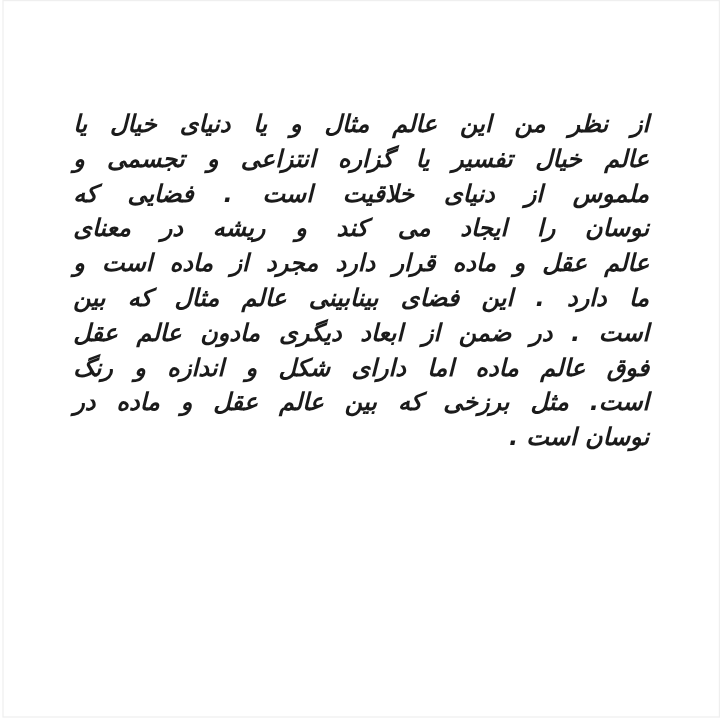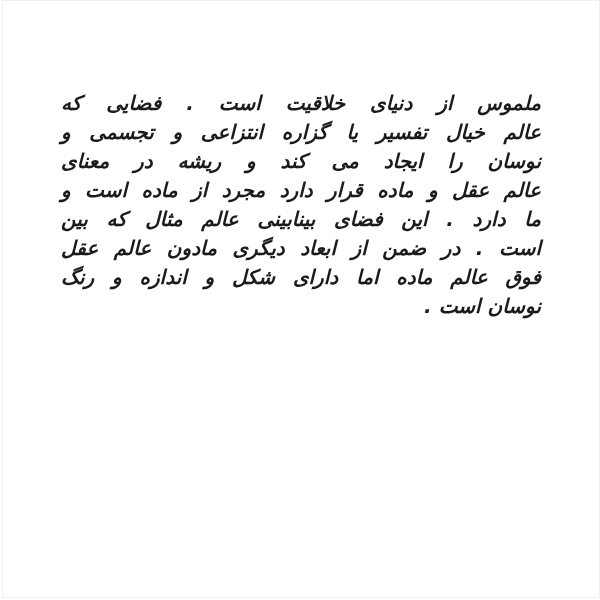--- a/index.html
+++ b/index.html
@@ -51,22 +51,24 @@
   .line.last {
     text-align: center;
     text-align-last: right;
   }
 </style>
 </head>
 <body>
 
 <div class="canvas">
   <div class="text-block">
+    <div class="line justified">از نظر من این عالم مثال و یا دنیای خیال یا</div>
+    <div class="line justified">عالم خیال تفسیر یا گزاره انتزاعی و تجسمی و</div>
     <div class="line justified">ملموس از دنیای خلاقیت است . فضایی که</div>
-    <div class="line justified">عالم خیال تفسیر یا گزاره انتزاعی و تجسمی و</div>
     <div class="line justified">نوسان را ایجاد می کند و ریشه در معنای</div>
     <div class="line justified">عالم عقل و ماده قرار دارد مجرد از ماده است و</div>
     <div class="line justified">ما دارد . این فضای بینابینی عالم مثال که بین</div>
     <div class="line justified">است . در ضمن از ابعاد دیگری مادون عالم عقل</div>
     <div class="line justified">فوق عالم ماده اما دارای شکل و اندازه و رنگ</div>
+    <div class="line justified">است. مثل برزخی که بین عالم عقل و ماده در</div>
     <div class="line last">نوسان است .</div>
   </div>
 </div>
 
 </body></html>

